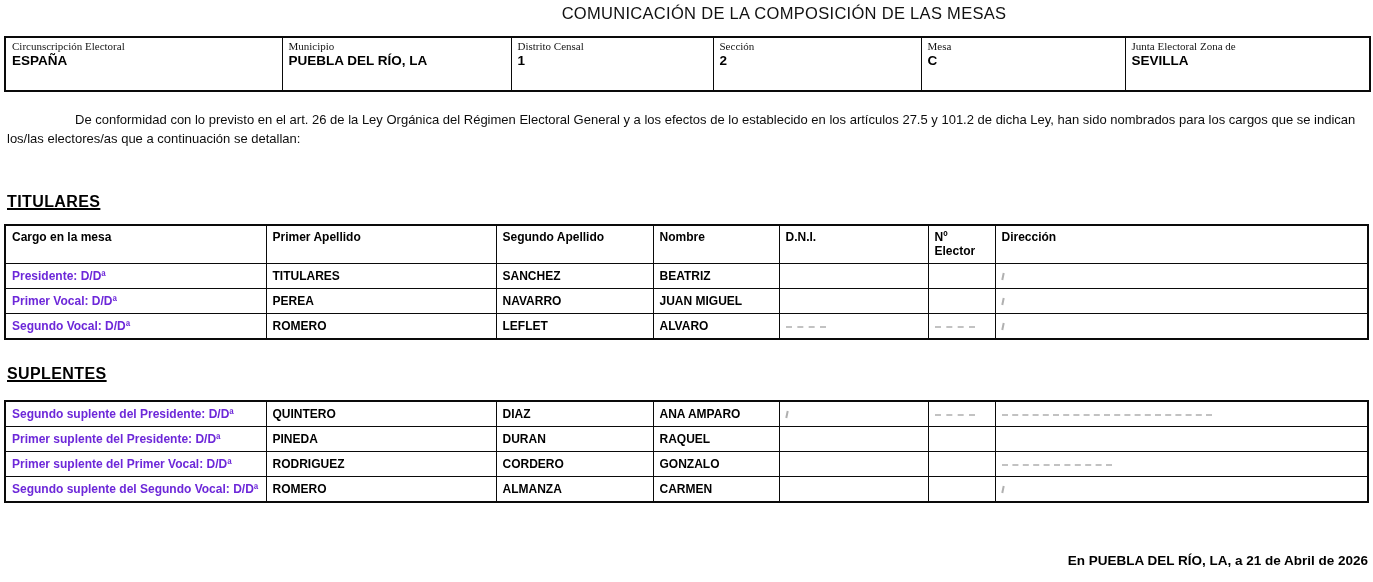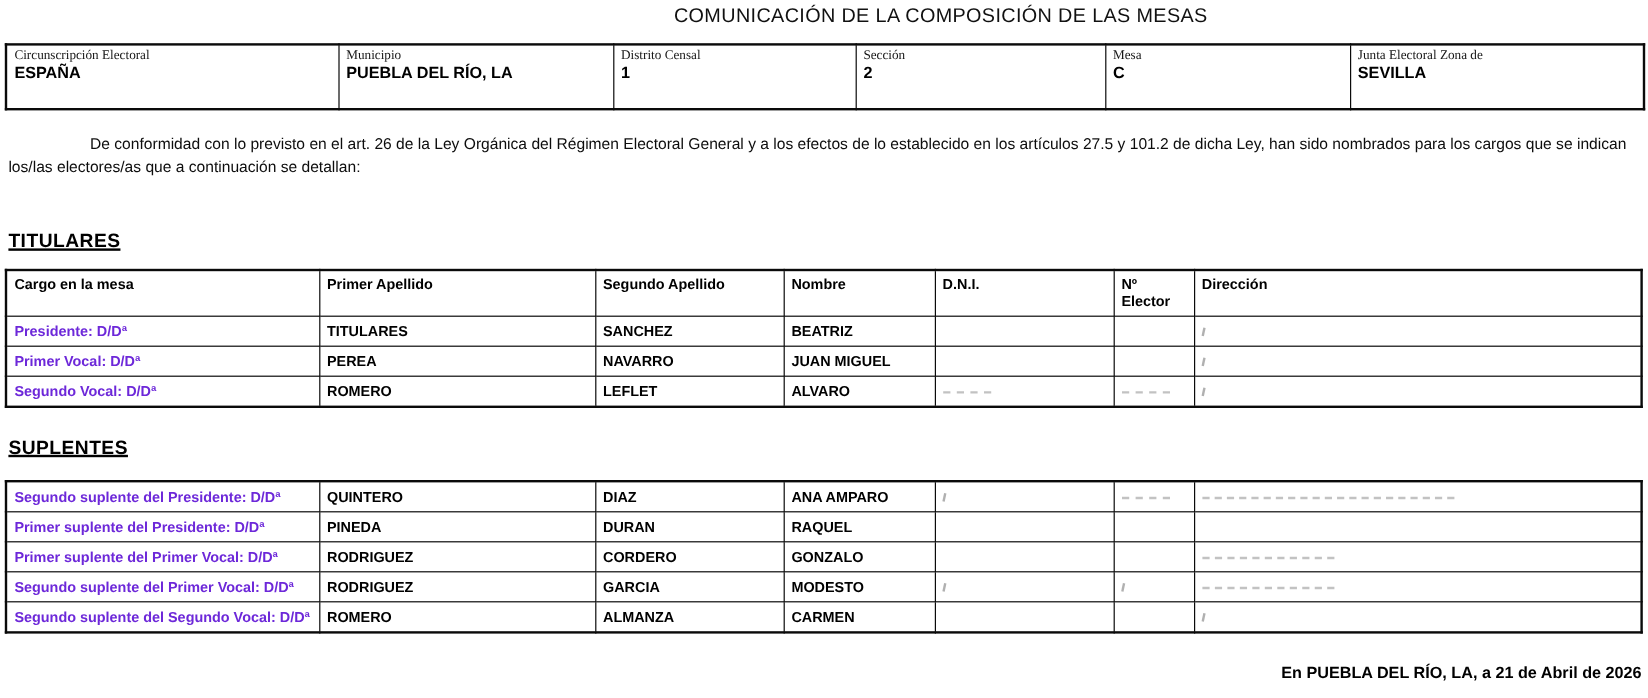--- a/index.html
+++ b/index.html
@@ -193,29 +193,20 @@
   <tr>
     <td class="cargo">Primer suplente del Primer Vocal: D/Dª</td>
     <td class="name">RODRIGUEZ</td>
     <td class="name">CORDERO</td>
     <td class="name">GONZALO</td>
     <td></td>
     <td></td>
     <td><span class="dashes w2"></span></td>
   </tr>
   <tr>
-    <td class="cargo">Segundo suplente del Primer Vocal: D/Dª</td>
-    <td class="name">RODRIGUEZ</td>
-    <td class="name">GARCIA</td>
-    <td class="name">MODESTO</td>
-    <td><span class="tick"></span></td>
-    <td><span class="tick"></span></td>
-    <td><span class="dashes w2"></span></td>
-  </tr>
-  <tr>
     <td class="cargo">Segundo suplente del Segundo Vocal: D/Dª</td>
     <td class="name">ROMERO</td>
     <td class="name">ALMANZA</td>
     <td class="name">CARMEN</td>
     <td></td>
     <td></td>
     <td><span class="tick"></span></td>
   </tr>
 </tbody>
   </table>

